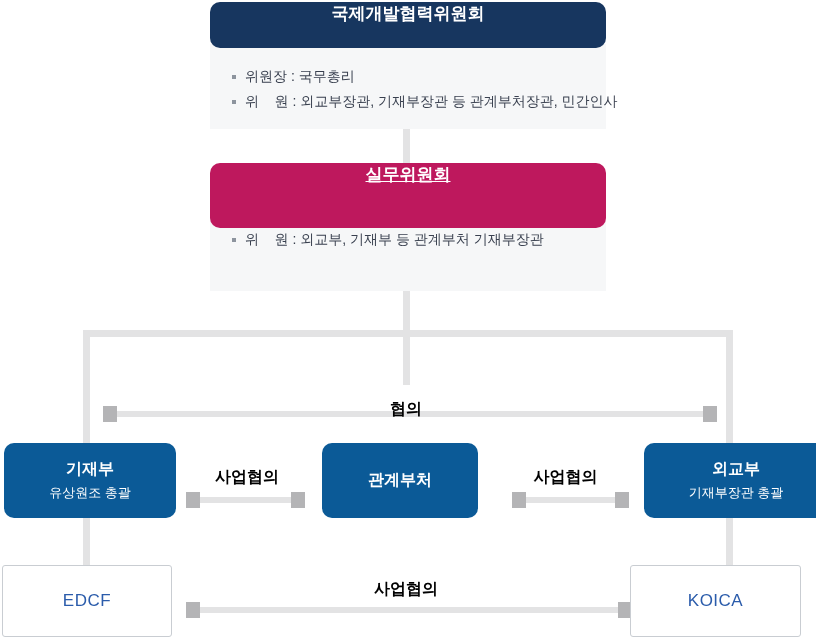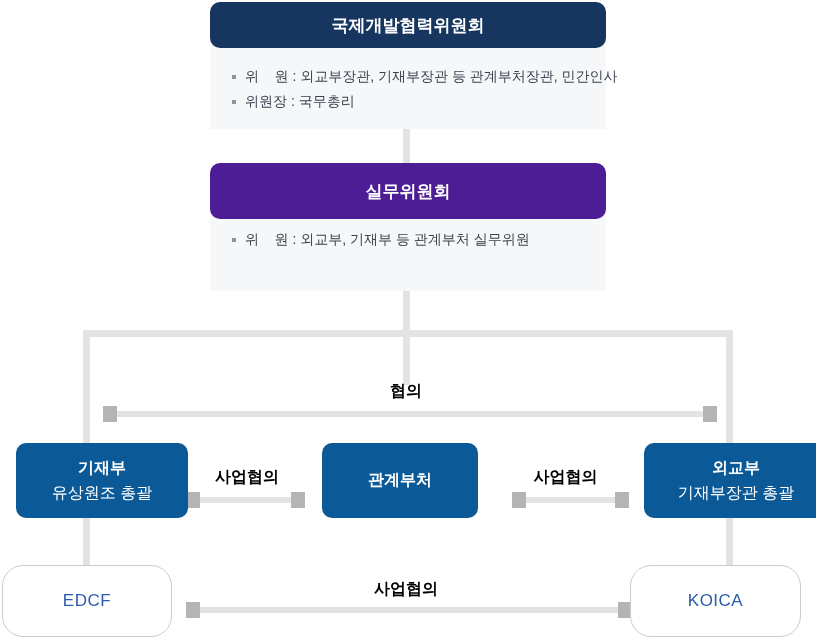--- a/index.html
+++ b/index.html
@@ -5,48 +5,48 @@
   html,body{margin:0;padding:0;background:#ffffff;}
   body{width:816px;height:638px;font-family:"Liberation Sans","DejaVu Sans",sans-serif;}
   .canvas{position:relative;width:816px;height:638px;background:#ffffff;overflow:hidden;}
 
   
   .conn{position:absolute;background:#e3e3e4;z-index:1;}
   .sq{position:absolute;width:14px;height:16px;background:#b4b4b6;z-index:1;}
 
   
   .hdr{position:absolute;left:210px;width:396px;height:46px;border-radius:10px;
-       display:flex;align-items:center;justify-content:center;
+       display:flex;justify-content:center;
        color:#ffffff;font-size:17px;font-weight:bold;z-index:3;}
   .hdr-committee{top:2px;background:#17365f;}
-  .hdr-working{top:163px;height:56px;background:#4c1d95;}
+  .hdr-working{top:163px;height:65px;background:#be185d;text-decoration:underline;}
 
   
   .panel{position:absolute;left:210px;width:396px;height:85px;background:#f6f7f8;z-index:2;}
   .panel-committee{top:44px;}
   .panel-working{top:206px;}
 
   .bullets{position:absolute;left:232px;display:flex;flex-direction:column;gap:8px;z-index:4;}
   .bullet-row{display:flex;align-items:center;height:17px;}
   .bdot{width:4px;height:4px;background:#8d949e;margin-right:9px;flex:0 0 auto;}
   .btxt{color:#39404f;font-size:14px;white-space:pre;}
 
   
   .lbl{position:absolute;color:#000000;font-size:16px;font-weight:bold;text-align:center;z-index:4;}
 
   
   .agency{position:absolute;top:443px;height:75px;background:#0b5a97;border-radius:10px;
           color:#ffffff;display:flex;flex-direction:column;align-items:center;justify-content:center;
           gap:4px;z-index:3;}
   .agency .nm{font-size:16px;font-weight:bold;}
-  .agency .sub{font-size:16px;}
+  .agency .sub{font-size:13px;}
 
   
   .impl{position:absolute;top:565px;height:70px;background:#ffffff;border:1px solid #c9cdd2;
-        border-radius:21px;display:flex;align-items:center;justify-content:center;
+        border-radius:3px;display:flex;align-items:center;justify-content:center;
         color:#2b5cab;font-size:17px;letter-spacing:0.5px;z-index:3;}
 </style>
 </head>
 <body>
 
 <div class="canvas">
 
   <div class="conn" style="left:403px;top:128px;width:7px;height:36px;"></div>
 
   <div class="conn" style="left:403px;top:290px;width:7px;height:95px;"></div>
@@ -74,45 +74,45 @@
   <div class="sq" style="left:186px;top:602px;"></div>
   <div class="sq" style="left:618px;top:602px;"></div>
 
   <div class="panel panel-committee"></div>
   <div class="hdr hdr-committee">
     <span>국제개발협력위원회</span>
   </div>
   <div class="bullets" style="top:68px;">
     <div class="bullet-row">
       <span class="bdot"></span>
-      <span class="btxt">위    원 : 외교부장관, 기재부장관 등 관계부처장관, 민간인사</span>
+      <span class="btxt">위원장 : 국무총리</span>
     </div>
     <div class="bullet-row">
       <span class="bdot"></span>
-      <span class="btxt">위원장 : 국무총리</span>
+      <span class="btxt">위    원 : 외교부장관, 기재부장관 등 관계부처장관, 민간인사</span>
     </div>
   </div>
 
   <div class="panel panel-working"></div>
   <div class="hdr hdr-working">
     <span>실무위원회</span>
   </div>
   <div class="bullets" style="top:231px;">
     <div class="bullet-row">
       <span class="bdot"></span>
-      <span class="btxt">위    원 : 외교부, 기재부 등 관계부처 실무위원</span>
+      <span class="btxt">위    원 : 외교부, 기재부 등 관계부처 기재부장관</span>
     </div>
   </div>
 
-  <div class="lbl" style="left:306px;top:381px;width:200px;">협의</div>
+  <div class="lbl" style="left:306px;top:399px;width:200px;">협의</div>
   <div class="lbl" style="left:172px;top:467px;width:150px;">사업협의</div>
   <div class="lbl" style="left:490px;top:467px;width:151px;">사업협의</div>
   <div class="lbl" style="left:306px;top:579px;width:200px;">사업협의</div>
 
-  <div class="agency" style="left:16px;width:172px;">
+  <div class="agency" style="left:4px;width:172px;">
     <div class="nm">기재부</div>
     <div class="sub">유상원조 총괄</div>
   </div>
   <div class="agency" style="left:322px;width:156px;">
     <div class="nm">관계부처</div>
   </div>
   <div class="agency" style="left:644px;width:184px;">
     <div class="nm">외교부</div>
     <div class="sub">기재부장관 총괄</div>
   </div>

